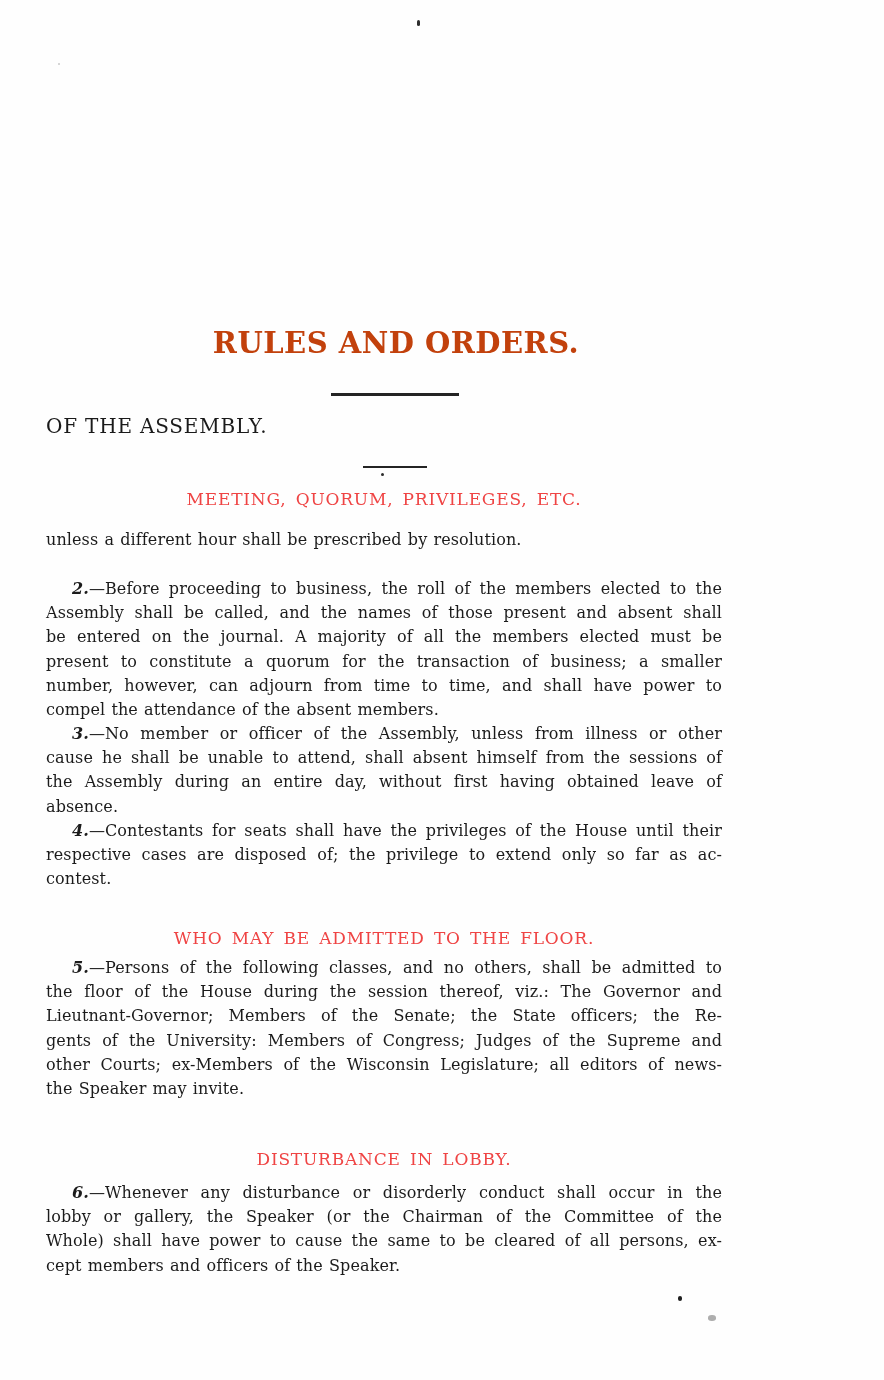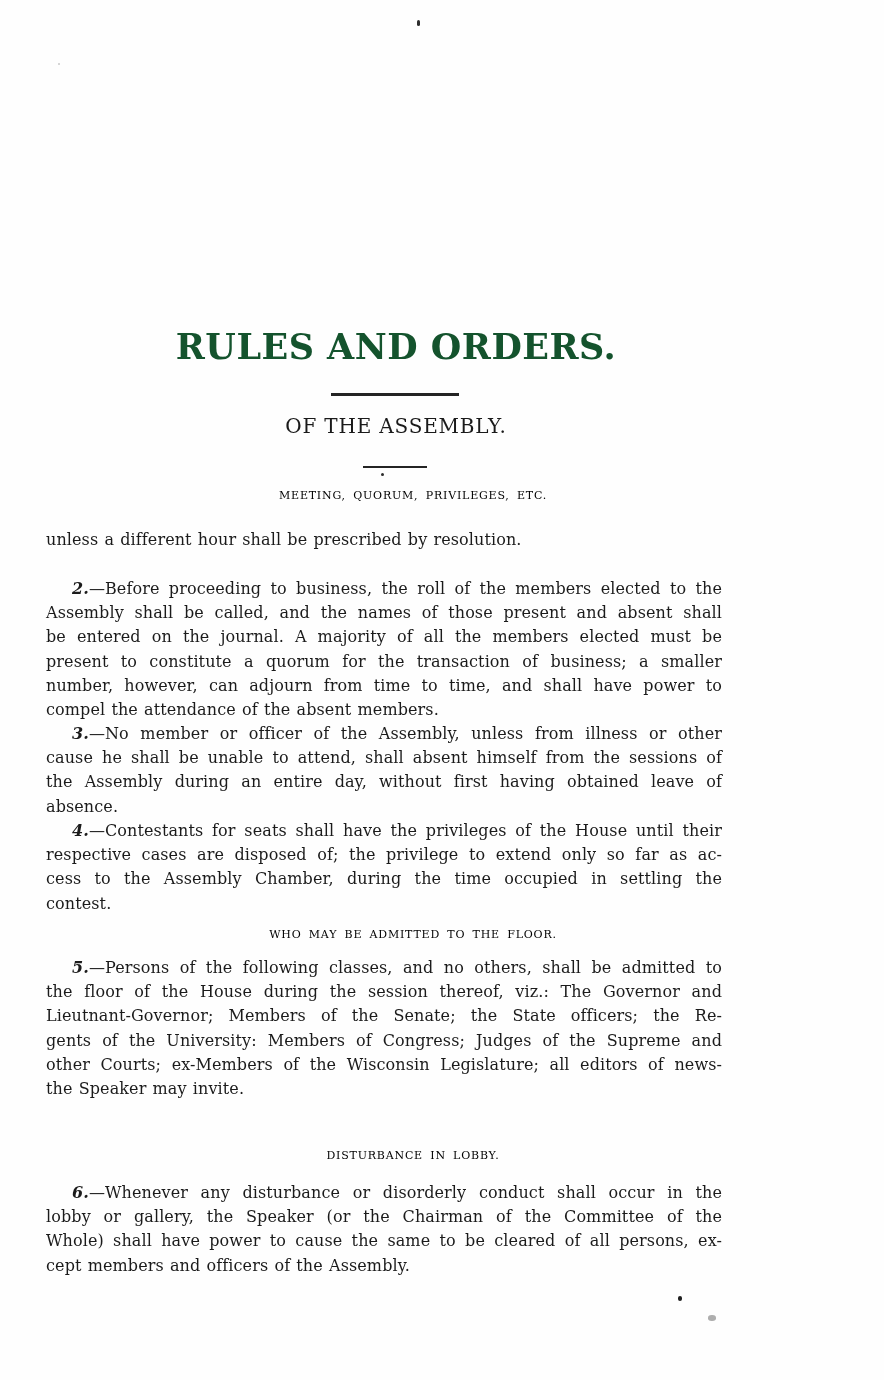--- a/index.html
+++ b/index.html
@@ -14,24 +14,24 @@
     font-family: "DejaVu Serif", serif;
     color: #1d1d1d;
     overflow: hidden;
   }
   .page-title {
     position: absolute;
     top: 326px;
     left: 46px;
     width: 700px;
     text-align: center;
-    font-size: 35px;
+    font-size: 29px;
     font-weight: bold;
     letter-spacing: 0.5px;
-    color: #14532d;
+    color: #c2410c;
   }
   .divider {
     position: absolute;
     height: 2px;
     background: #242424;
   }
   .divider-1 { top: 393px; left: 331px; width: 128px; height: 3px; }
   .divider-2 { top: 466px; left: 363px; width: 64px; }
   .divider-dot {
     position: absolute;
@@ -40,34 +40,34 @@
     width: 3px;
     height: 3px;
     border-radius: 50%;
     background: #2c2c2c;
   }
   .subtitle {
     position: absolute;
     top: 414px;
     left: 46px;
     width: 700px;
-    text-align: center;
+    text-align: left;
     font-size: 20px;
     letter-spacing: 0.8px;
     color: #1a1a1a;
   }
   .sect-heading {
     position: absolute;
-    left: 63px;
+    left: 34px;
     width: 700px;
     text-align: center;
-    font-size: 11px;
+    font-size: 17px;
     letter-spacing: 0.8px;
     word-spacing: 3px;
-    color: #000000;
+    color: #ef4444;
   }
   .heading-1 { top: 489px; }
   .heading-2 { top: 928px; }
   .heading-3 { top: 1149px; }
   .rule {
     position: absolute;
     left: 46px;
     width: 676px;
     font-size: 16px;
     line-height: 24.2px;
@@ -127,40 +127,39 @@
 <div class="rule rule-3">
   <div class="line first"><span class="rnum">3.</span><span>—No member or officer of the Assembly, unless from illness or other</span></div>
   <div class="line">cause he shall be unable to attend, shall absent himself from the sessions of</div>
   <div class="line">the Assembly during an entire day, without first having obtained leave of</div>
   <div class="line last">absence.</div>
 </div>
 
 <div class="rule rule-4">
   <div class="line first"><span class="rnum">4.</span><span>—Contestants for seats shall have the privileges of the House until their</span></div>
   <div class="line">respective cases are disposed of; the privilege to extend only so far as ac-</div>
-  <div class="line">cess to the Assembly Chamber, during the time occupied in settling the</div>
   <div class="line last">contest.</div>
 </div>
 
 <div class="sect-heading heading-2">WHO MAY BE ADMITTED TO THE FLOOR.</div>
 
 <div class="rule rule-5">
   <div class="line first"><span class="rnum">5.</span><span>—Persons of the following classes, and no others, shall be admitted to</span></div>
   <div class="line">the floor of the House during the session thereof, viz.: The Governor and</div>
   <div class="line">Lieutnant-Governor; Members of the Senate; the State officers; the Re-</div>
   <div class="line">gents of the University: Members of Congress; Judges of the Supreme and</div>
   <div class="line">other Courts; ex-Members of the Wisconsin Legislature; all editors of news-</div>
   <div class="line last">the Speaker may invite.</div>
 </div>
 
 <div class="sect-heading heading-3">DISTURBANCE IN LOBBY.</div>
 
 <div class="rule rule-6">
   <div class="line first"><span class="rnum">6.</span><span>—Whenever any disturbance or disorderly conduct shall occur in the</span></div>
   <div class="line">lobby or gallery, the Speaker (or the Chairman of the Committee of the</div>
   <div class="line">Whole) shall have power to cause the same to be cleared of all persons, ex-</div>
-  <div class="line last">cept members and officers of the Assembly.</div>
+  <div class="line last">cept members and officers of the Speaker.</div>
 </div>
 
 <div class="speck speck-top"></div>
 <div class="speck speck-left"></div>
 <div class="speck speck-bottom"></div>
 <div class="speck speck-smudge"></div>
 
 </body></html>

